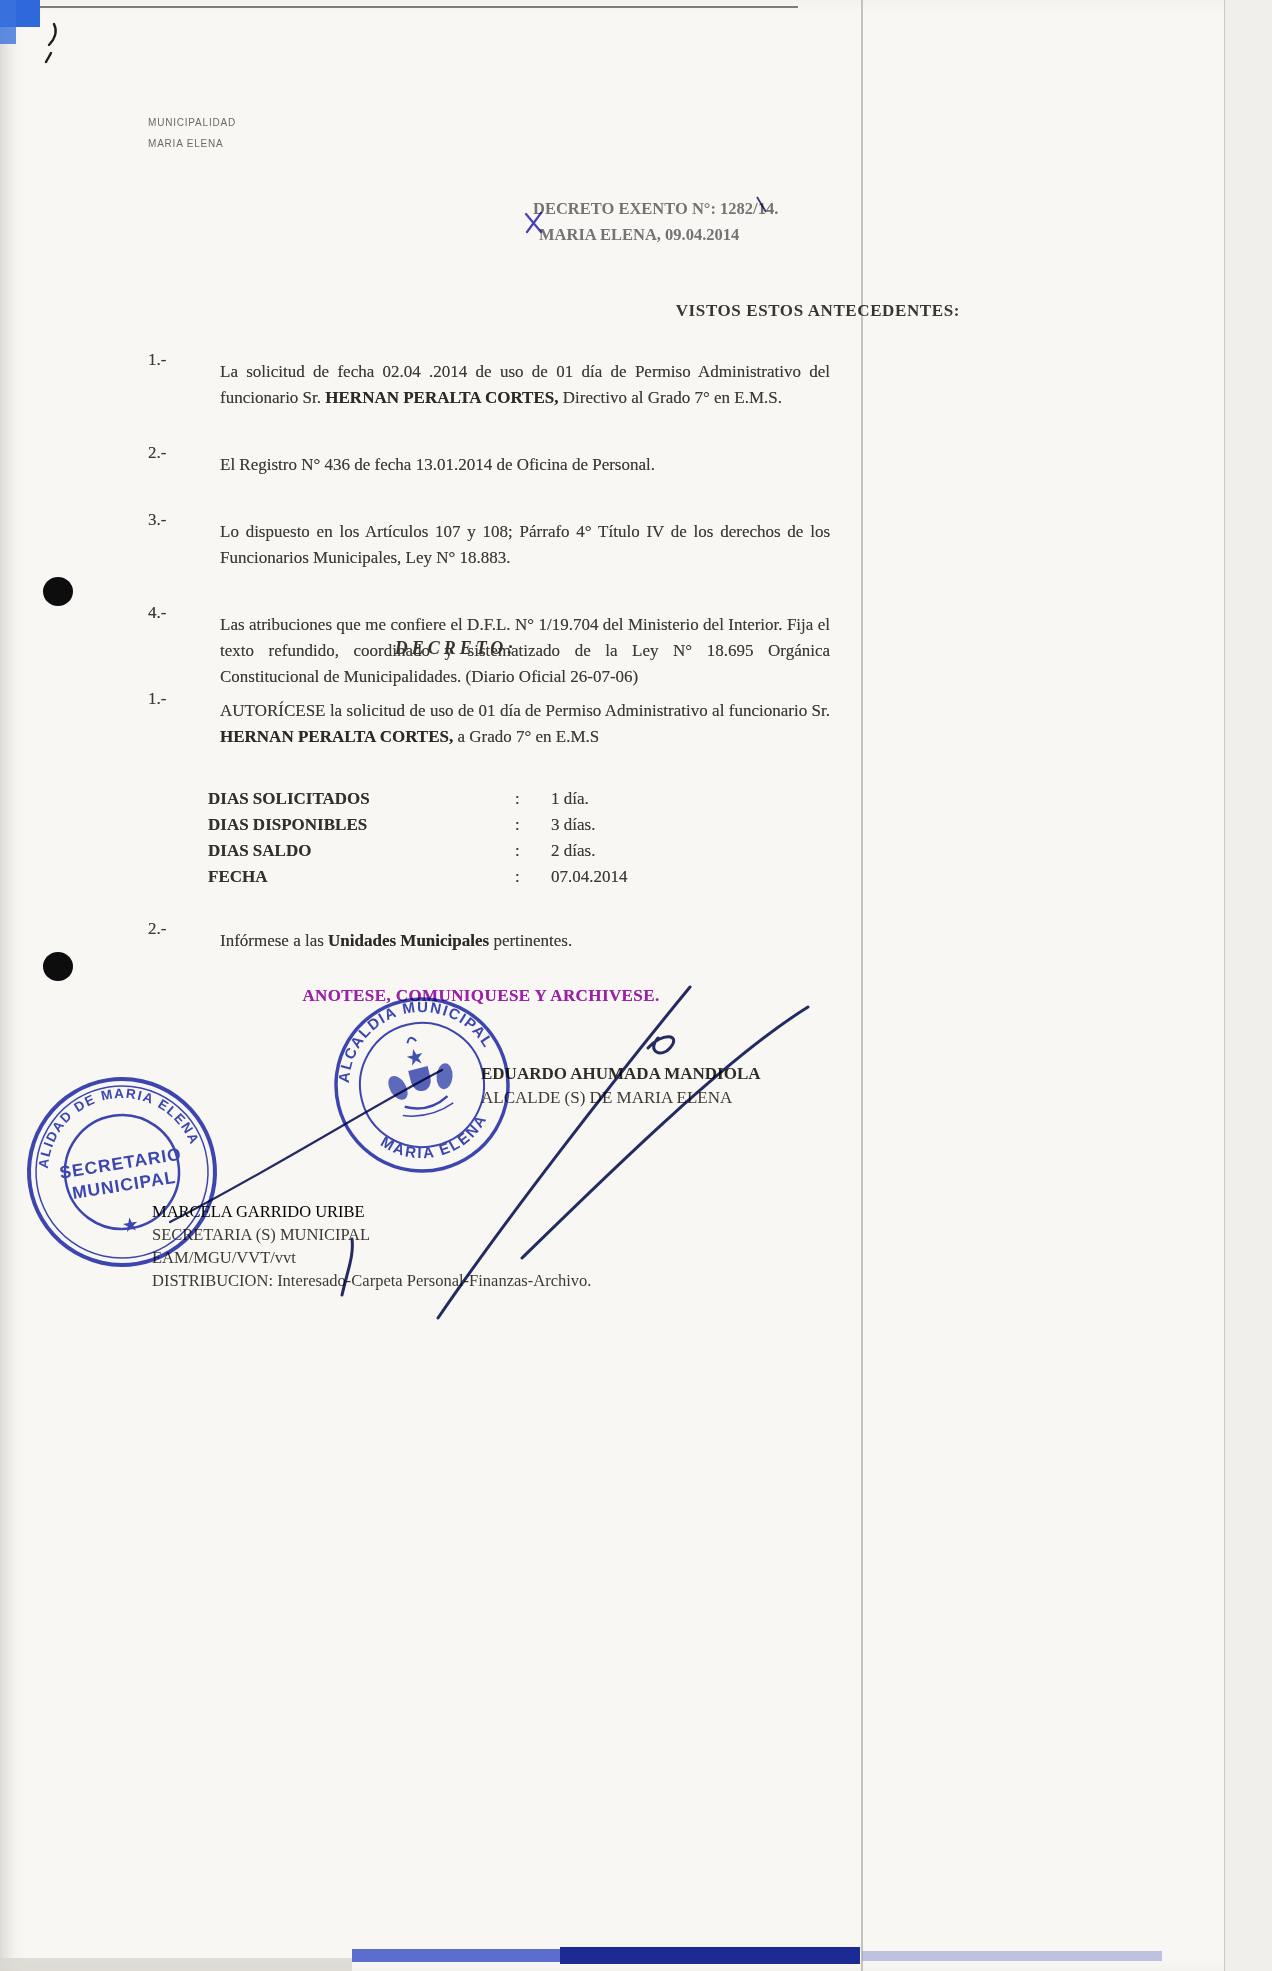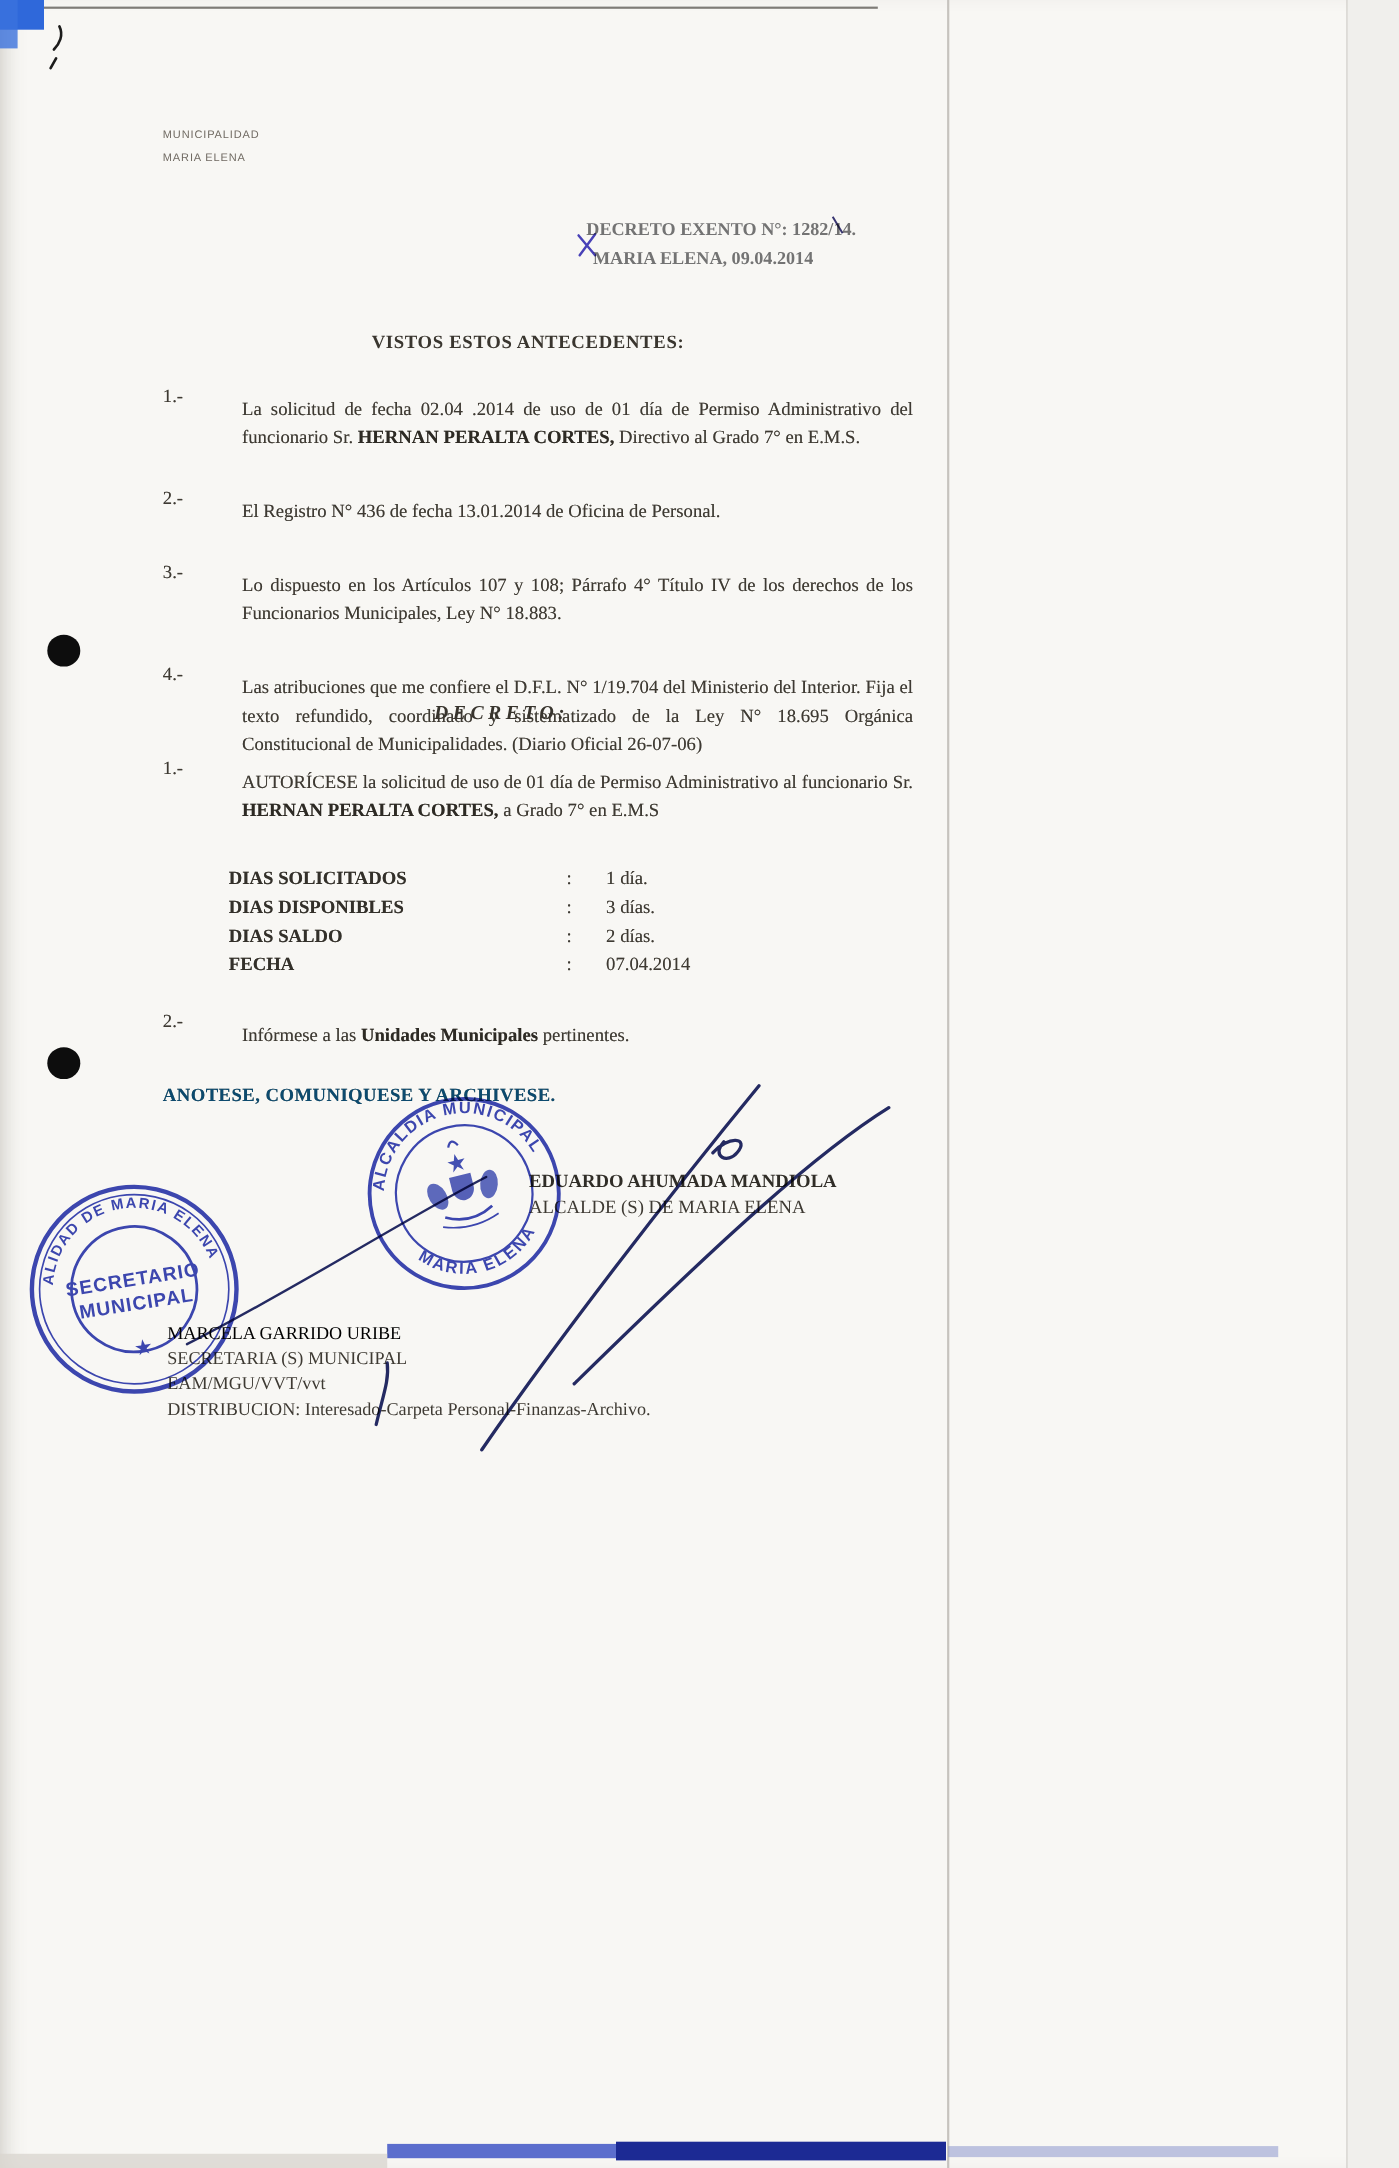--- a/index.html
+++ b/index.html
@@ -24,36 +24,36 @@
   .bottom-blue3{position:absolute;left:862px;top:1951px;width:300px;height:10px;background:#8d97cd;opacity:.55;}
   .bottom-gray{position:absolute;left:0;top:1958px;width:352px;height:13px;background:#d9d6d0;opacity:.8;}
   .hole{position:absolute;width:30px;height:29px;border-radius:50%;background:#0d0d0d;}
   .hole1{left:43px;top:577px;}
   .hole2{left:43px;top:952px;}
   
   .org-header{position:absolute;left:148px;top:112px;font-family:"Liberation Sans",sans-serif;font-size:10px;letter-spacing:.8px;color:#6f6961;line-height:21px;}
   .decree-head{position:absolute;left:533px;top:196px;font-size:16.5px;line-height:26px;color:#737373;}
   .decree-no{font-weight:600;}
   .place-date{padding-left:6px;font-weight:600;}
-  .vistos-title{position:absolute;left:0;top:301px;width:960px;text-align:center;font-weight:bold;font-size:17px;letter-spacing:.6px;color:#3a362f;}
+  .vistos-title{position:absolute;left:0;top:301px;width:960px;text-align:right;font-weight:bold;font-size:17px;letter-spacing:.6px;color:#3a362f;}
   .list{position:absolute;left:148px;width:694px;font-size:17px;line-height:26px;text-shadow:0 0 .4px rgba(62,58,48,.55);}
   .list-vistos{top:347px;}
   .li{display:flex;margin-bottom:17px;}
   .num{width:60px;flex:none;}
   .txt{flex:1;margin:12px;text-align:justify;}
   .txt b{color:#2d2a24;}
   .decreto-title{position:absolute;left:0;top:638px;width:912px;text-align:center;font-weight:bold;font-size:18px;letter-spacing:4px;color:#38342d;font-style:italic;}
   .decreto-body{position:absolute;left:148px;top:686px;width:694px;font-size:17px;line-height:26px;text-shadow:0 0 .4px rgba(62,58,48,.55);}
   .dtable{margin:24px 0 0 60px;}
   .trow{display:flex;line-height:26px;gap:20px;}
   .tl{width:287px;font-weight:bold;color:#33302a;}
   .tc{width:16px;}
   .tv{flex:1;}
   .d-item2{margin-top:26px;}
-  .closing{margin-top:14px;font-weight:bold;letter-spacing:.4px;color:#0c4a6e;padding-right:28px;}
+  .closing{margin-top:14px;text-align:center;font-weight:bold;letter-spacing:.4px;color:#a21caf;padding-right:28px;}
   
   .mayor-block{position:absolute;left:481px;top:1062px;font-size:17px;line-height:24px;z-index:2;}
   .mayor-name{font-weight:bold;color:#302d27;}
   .mayor-title{color:#3e3a33;}
   .secretary-block{position:absolute;left:152px;top:1200px;font-size:16.5px;line-height:23px;z-index:2;}
   .secretary-name{font-weight:normal;color:#000000;}
   
   .stamp{position:absolute;z-index:5;mix-blend-mode:multiply;opacity:.92;}
   .stamp svg text{font-family:"Liberation Sans",sans-serif;fill:#2c38b0;}
   .stamp-alcaldia{left:331px;top:993px;width:182px;height:184px;transform:rotate(-14deg);}

